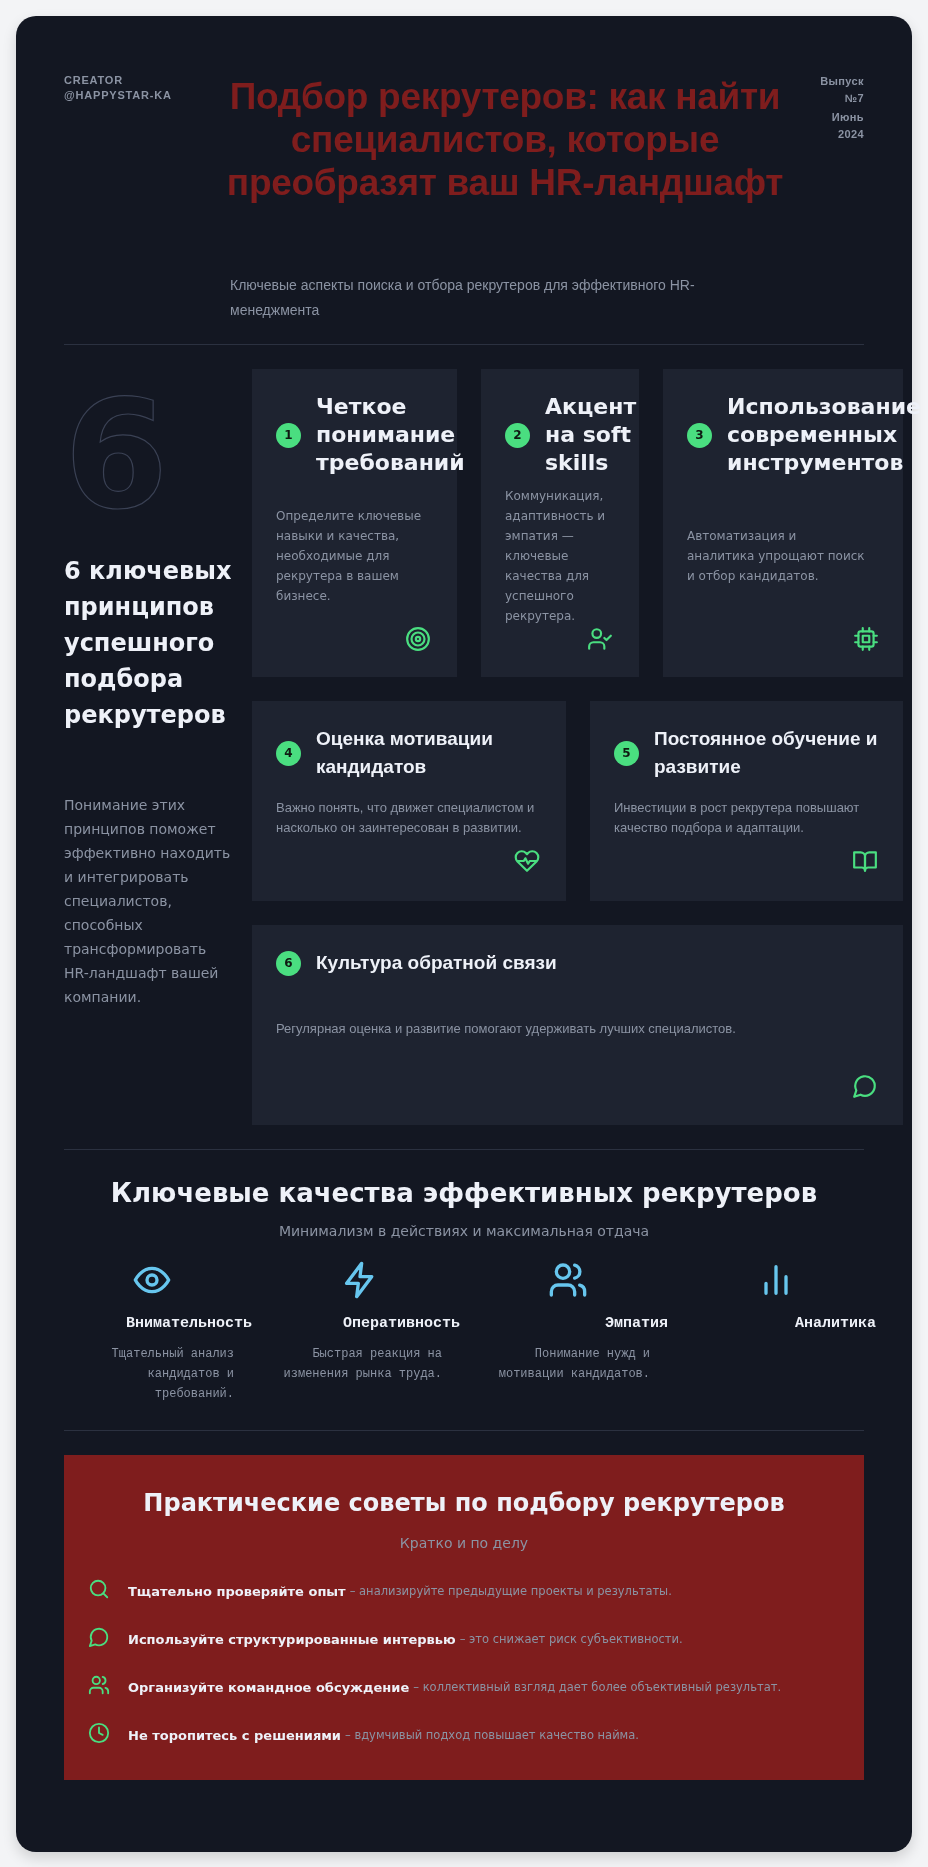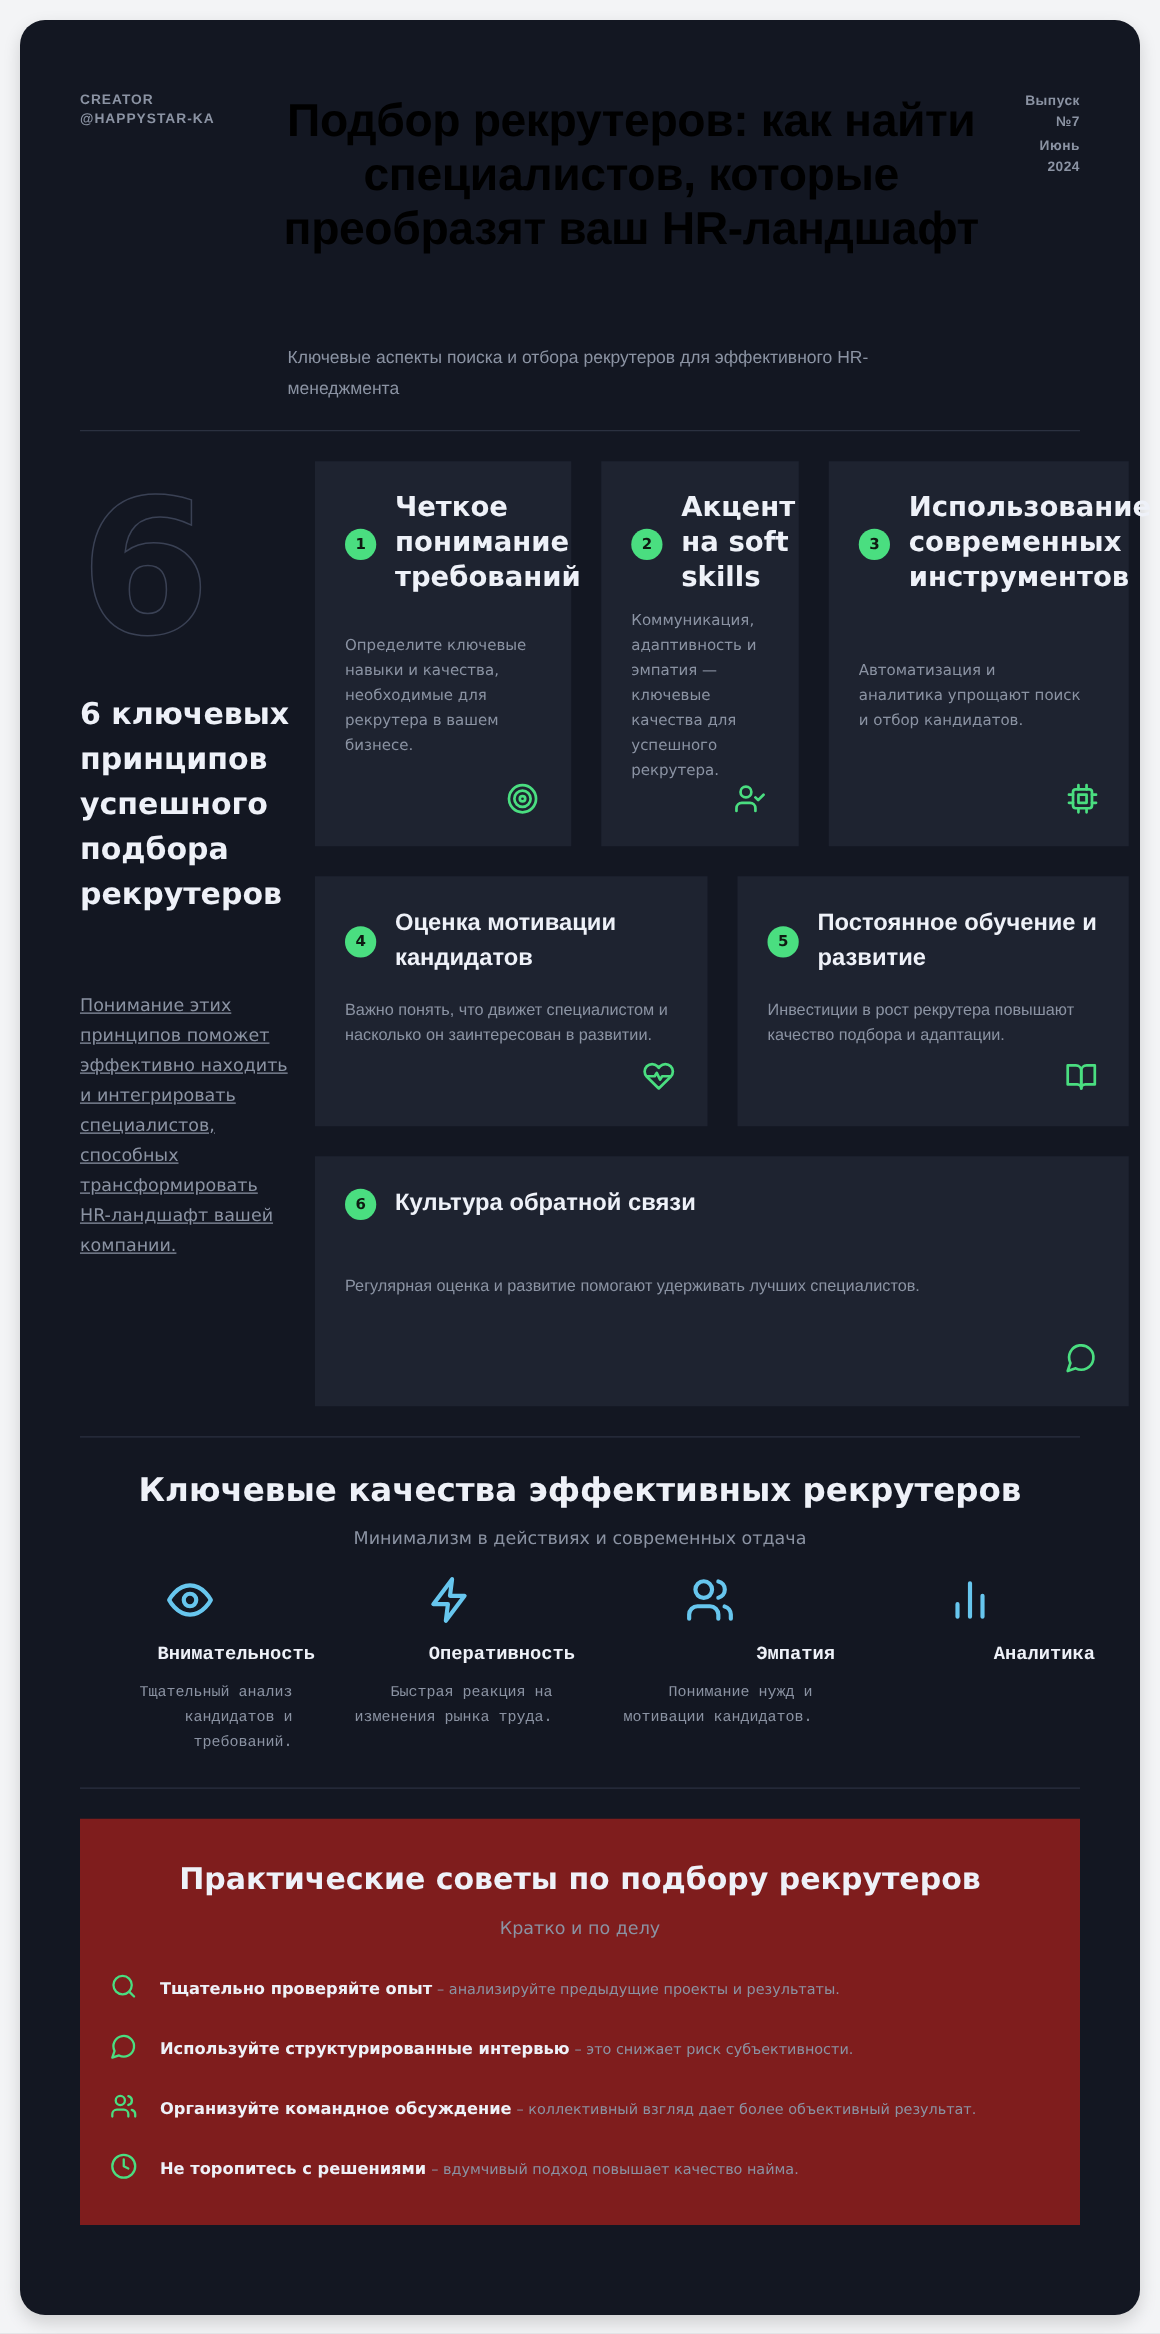--- a/index.html
+++ b/index.html
@@ -6,26 +6,26 @@
     html, body { width: 928px; height: 1867px; background: #f3f4f6; overflow: hidden; }
     body { font-family: "DejaVu Sans", sans-serif; position: relative; }
     .frame {
       position: absolute; left: 16px; top: 16px; width: 896px; height: 1836px;
       background: #131722; border-radius: 20px;
       box-shadow: 0 6px 14px rgba(0,0,0,0.15);
     }
     .abs { position: absolute; }
     .creator { left: 64px; top: 73px; font-size: 11px; line-height: 15px; letter-spacing: 0.8px; color: #8b93a3; font-family: "Liberation Sans", sans-serif; font-weight: 700; }
     .issue { right: 64px; top: 73px; width: 80px; text-align: right; font-size: 11px; line-height: 17px; color: #8b93a3; font-family: "Liberation Sans", sans-serif; font-weight: 700; letter-spacing: 0.4px; }
-    .title { left: 190px; top: 75px; width: 630px; text-align: center; font-family: "Liberation Sans", sans-serif; font-weight: 700; font-size: 37px; line-height: 43px; color: #000000; letter-spacing: -0.3px; }
+    .title { left: 190px; top: 75px; width: 630px; text-align: center; font-family: "Liberation Sans", sans-serif; font-weight: 700; font-size: 37px; line-height: 43px; color: #7f1d1d; letter-spacing: -0.3px; }
     .subtitle { left: 230px; top: 273px; width: 550px; font-size: 14px; line-height: 25px; color: #8b93a3; font-family: "Liberation Sans", sans-serif; }
     .divider { left: 64px; width: 800px; height: 1px; background: #2b3140; }
     .big-six { left: 64px; top: 380px; font-family: "DejaVu Sans", sans-serif; font-weight: 700; font-size: 150px; line-height: 150px; color: transparent; -webkit-text-stroke: 1.2px #3a4154; }
     .left-head { left: 64px; top: 553px; width: 180px; font-family: "DejaVu Sans", sans-serif; font-weight: 700; font-size: 24px; line-height: 36px; color: #eef1f8; }
-    .left-desc { left: 64px; top: 793px; width: 170px; font-size: 14px; line-height: 24px; color: #8b93a3; font-family: "DejaVu Sans", sans-serif; text-decoration: underline; }
+    .left-desc { left: 64px; top: 793px; width: 170px; font-size: 14px; line-height: 24px; color: #8b93a3; font-family: "DejaVu Sans", sans-serif; }
     .card { position: absolute; background: #1e2330; }
     .badge { position: absolute; width: 25px; height: 25px; border-radius: 50%; background: #4ade80; color: #0f1a12; font-weight: 700; font-size: 12px; line-height: 25px; text-align: center; font-family: "DejaVu Sans", sans-serif; }
     .card-title { position: absolute; font-family: "DejaVu Sans", sans-serif; font-weight: 700; font-size: 22px; line-height: 28px; color: #eef1f8; }
     .card-title.narrow { font-family: "Liberation Sans", sans-serif; font-size: 19px; }
     .card-desc { position: absolute; font-size: 12px; line-height: 20px; color: #8b93a3; font-family: "DejaVu Sans", sans-serif; }
     .card-desc.narrow { font-family: "Liberation Sans", sans-serif; font-size: 13px; }
     .card-icon { position: absolute; width: 26px; height: 26px; }
     .card-icon svg { width: 26px; height: 26px; stroke: #4ade80; fill: none; stroke-width: 2; stroke-linecap: round; stroke-linejoin: round; }
     .q-title { left: 60px; top: 1175px; width: 808px; text-align: center; font-family: "DejaVu Sans", sans-serif; font-weight: 700; font-size: 26px; line-height: 36px; color: #eef1f8; }
     .q-sub { left: 60px; top: 1220px; width: 808px; text-align: center; font-size: 14px; line-height: 22px; color: #8b93a3; }
@@ -134,21 +134,21 @@
   <div class="card-icon" style="left:600px;top:148px">
     <svg viewBox="0 0 24 24">
         <path d="M7.9 20A9 9 0 1 0 4 16.1L2 22z"></path>
       </svg>
   </div>
 </div>
 
 <div class="abs divider" style="top:1149px"></div>
 
 <h2 class="abs q-title">Ключевые качества эффективных рекрутеров</h2>
-<p class="abs q-sub">Минимализм в действиях и современных отдача</p>
+<p class="abs q-sub">Минимализм в действиях и максимальная отдача</p>
 
 <div class="quality" style="left:52px">
   <span><svg viewBox="0 0 24 24">
         <path d="M2 12s3.5-7 10-7 10 7 10 7-3.5 7-10 7S2 12 2 12z"></path>
         <circle cx="12" cy="12" r="3"></circle>
       </svg></span>
   <div class="qname">Внимательность</div>
   <div class="qdesc">Тщательный анализ кандидатов и требований.</div>
 </div>
 <div class="quality" style="left:260px">

